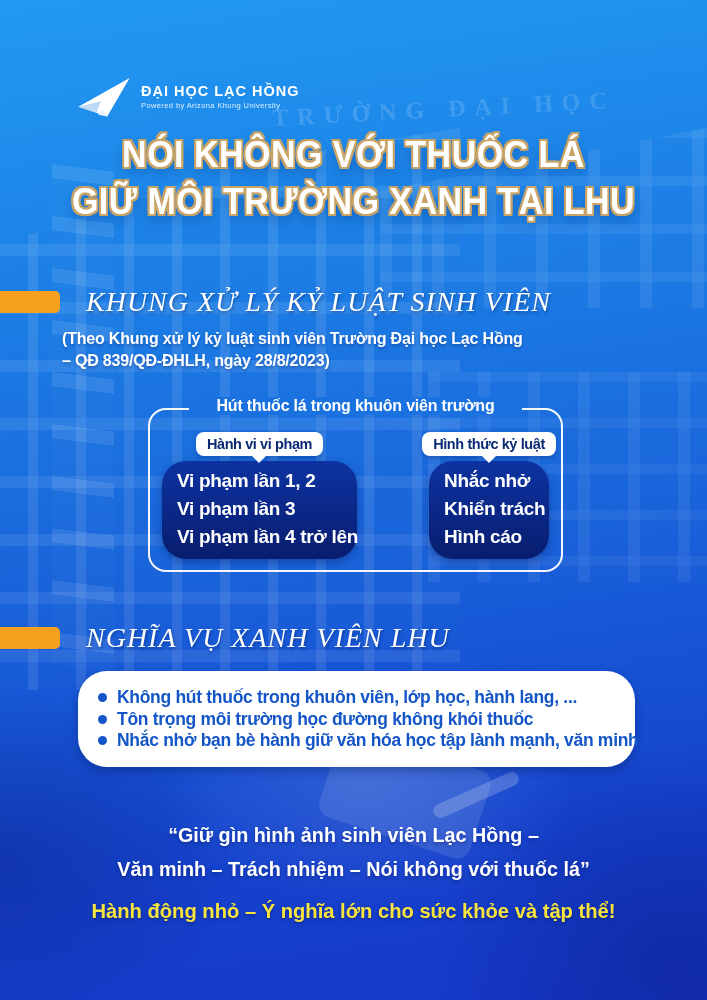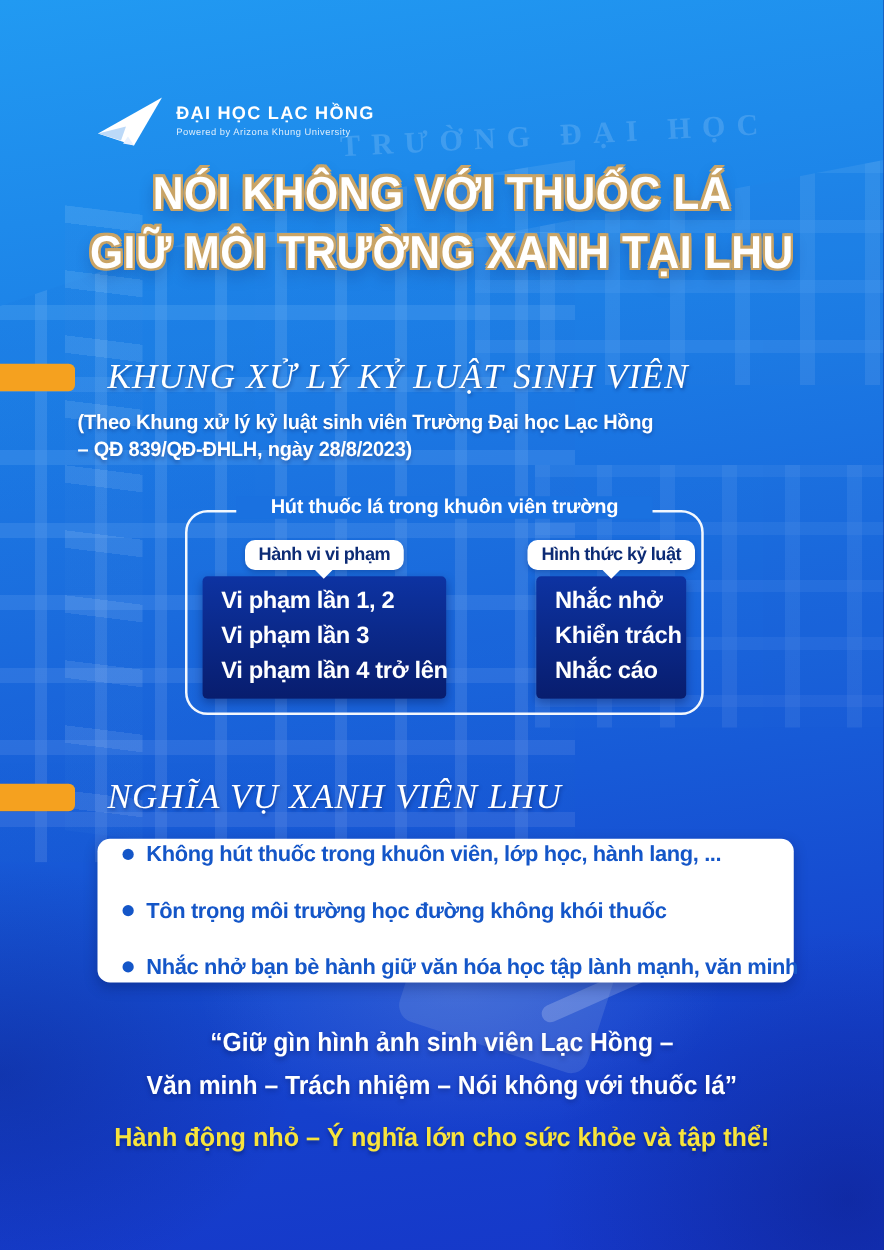--- a/index.html
+++ b/index.html
@@ -71,27 +71,27 @@
       letter-spacing:-.2px;white-space:nowrap;}
   .cols{display:flex;justify-content:space-between;align-items:flex-start;}
   .col{display:flex;flex-direction:column;align-items:center;}
   .col.left{width:195px;}
   .col.right{width:120px;}
   .pill{position:relative;background:#fff;color:#0c2b75;font-weight:700;font-size:14.5px;
       letter-spacing:-.4px;padding:4px 11px;border-radius:8px;white-space:nowrap;
       box-shadow:0 2px 4px rgba(0,20,80,.25);}
   .pill::after{content:"";position:absolute;left:50%;bottom:-7px;transform:translateX(-50%);
       border-left:8px solid transparent;border-right:8px solid transparent;border-top:8px solid #fff;}
-  .navy{margin-top:5px;width:100%;box-sizing:border-box;border-radius:4px;
+  .navy{margin-top:5px;width:100%;box-sizing:border-box;border-radius:24px;
       background:linear-gradient(180deg,#0d33a2 0%,#081d6e 100%);
       padding:6px 4px 8px 15px;box-shadow:0 3px 8px rgba(0,15,70,.35);}
   .navy .row{color:#fff;font-weight:700;font-size:19px;line-height:28px;letter-spacing:-.3px;white-space:nowrap;}
 
-  .whitebox{position:absolute;z-index:1;left:78px;top:671px;width:557px;height:115px;
-      background:#fff;border-radius:10px;box-sizing:border-box;padding:2px 20px;
+  .whitebox{position:absolute;z-index:1;left:78px;top:671px;width:557px;height:96px;
+      background:#fff;border-radius:29px;box-sizing:border-box;padding:16px 20px;
       box-shadow:0 4px 10px rgba(0,15,70,.3);display:flex;flex-direction:column;justify-content:space-between;}
   .bullet{display:flex;align-items:center;gap:10px;}
   .dot{width:9px;height:9px;border-radius:50%;background:#1456c8;flex:0 0 auto;}
   .bullet .bt{color:#1456c8;font-weight:700;font-size:17.5px;letter-spacing:-.3px;white-space:nowrap;}
 
   .quote{position:absolute;z-index:1;left:0;right:0;top:818px;text-align:center;color:#fff;
       font-weight:700;font-size:21px;line-height:1.6;transform:scaleX(.94);transform-origin:center;
       text-shadow:0 2px 4px rgba(0,20,80,.4);}
   .quote div{white-space:nowrap;}
 
@@ -152,21 +152,21 @@
           <div class="row">Vi phạm lần 1, 2</div>
           <div class="row">Vi phạm lần 3</div>
           <div class="row">Vi phạm lần 4 trở lên</div>
         </div>
       </div>
       <div class="col right">
         <div class="pill">Hình thức kỷ luật</div>
         <div class="navy">
           <div class="row">Nhắc nhở</div>
           <div class="row">Khiển trách</div>
-          <div class="row">Nhắc cáo</div>
+          <div class="row">Hình cáo</div>
         </div>
       </div>
     </div>
   </section>
 
   <div class="sec sec2">
     <span class="bar"></span>
     <h2>NGHĨA VỤ XANH VIÊN LHU</h2>
   </div>
 

